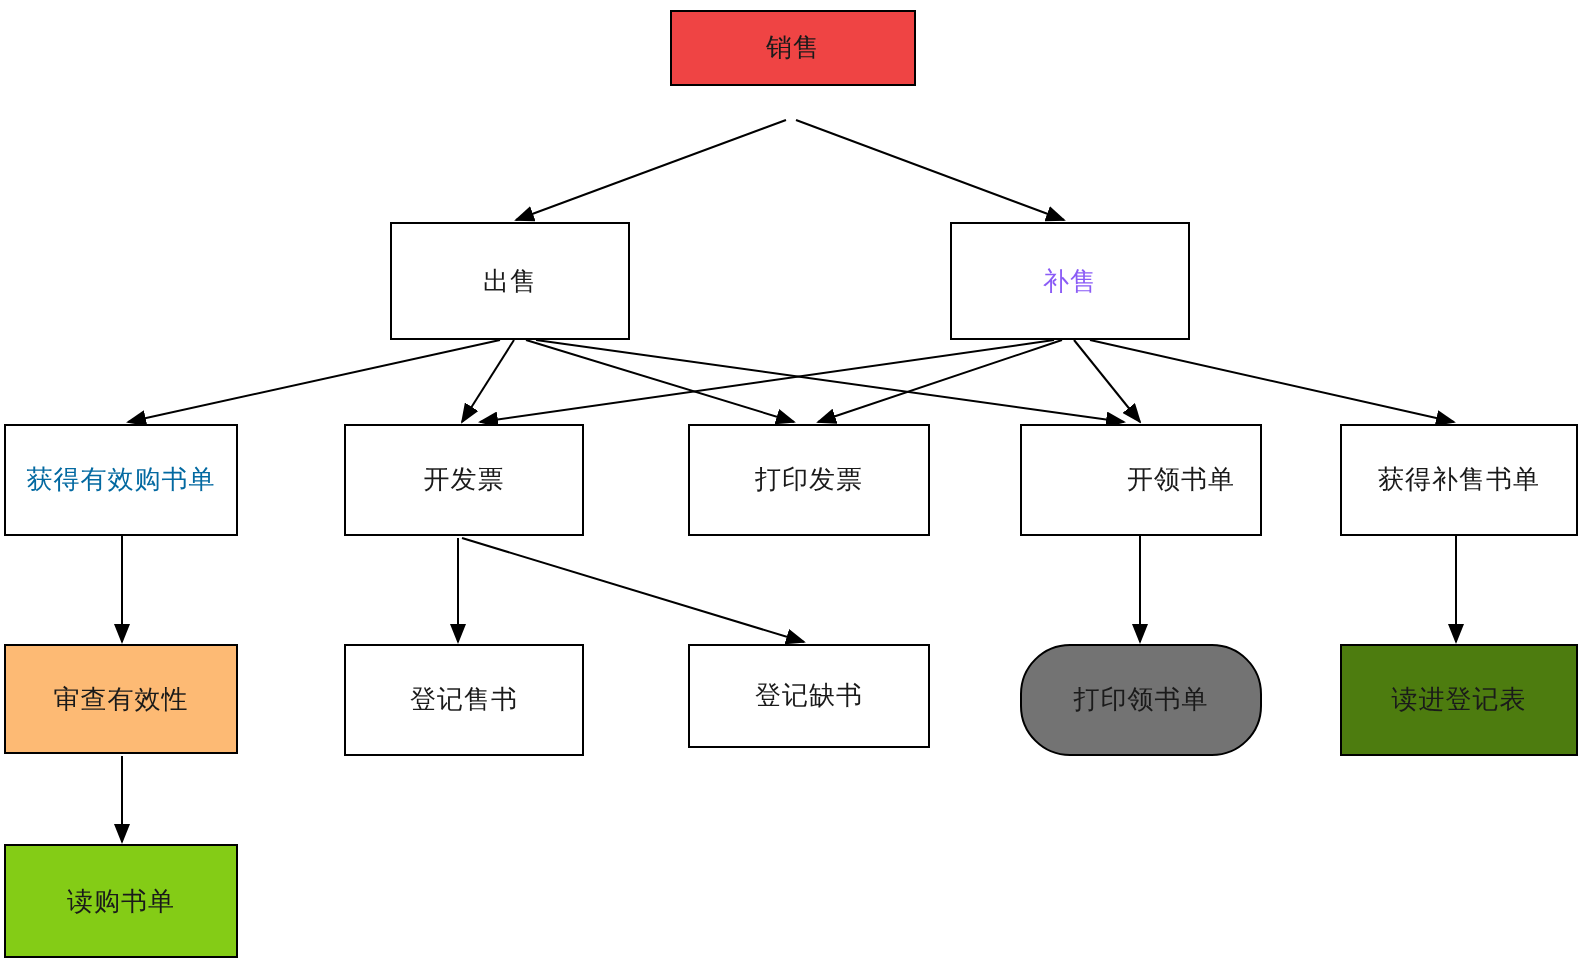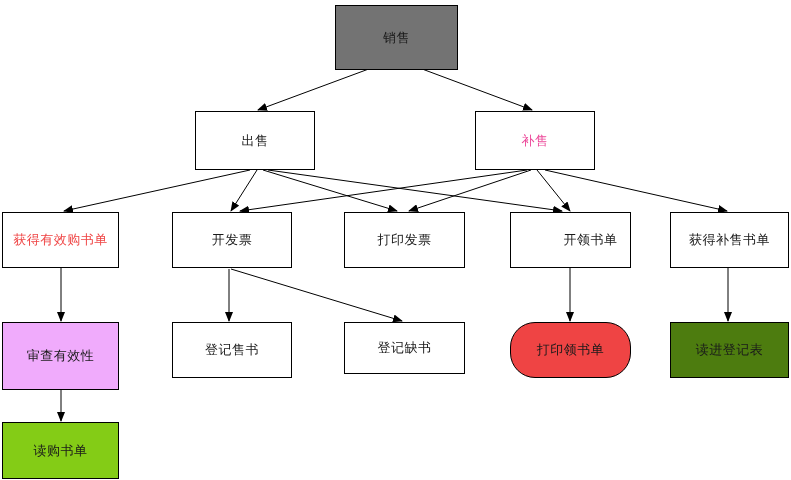--- a/index.html
+++ b/index.html
@@ -61,54 +61,54 @@
         <line x1="545" y1="170" x2="727" y2="211" stroke="#000000" stroke-width="1" marker-end="url(#arrowhead)"></line>
         <line x1="61" y1="268" x2="61" y2="321" stroke="#000000" stroke-width="1" marker-end="url(#arrowhead)"></line>
         <line x1="229" y1="269" x2="229" y2="321" stroke="#000000" stroke-width="1" marker-end="url(#arrowhead)"></line>
         <line x1="231" y1="269" x2="402" y2="321" stroke="#000000" stroke-width="1" marker-end="url(#arrowhead)"></line>
         <line x1="570" y1="268" x2="570" y2="321" stroke="#000000" stroke-width="1" marker-end="url(#arrowhead)"></line>
         <line x1="728" y1="268" x2="728" y2="321" stroke="#000000" stroke-width="1" marker-end="url(#arrowhead)"></line>
         <line x1="61" y1="378" x2="61" y2="421" stroke="#000000" stroke-width="1" marker-end="url(#arrowhead)"></line>
       </g>
   </svg>
   <div id="node-layer">
-      <div class="node" style="left: 335px; top: 5px; width: 123px; height: 65px; background: #737373; border-color: rgb(0, 0, 0);">
+      <div class="node" style="left: 335px; top: 5px; width: 123px; height: 38px; background: #ef4444; border-color: rgb(0, 0, 0);">
         <span class="node-label" style="color: rgb(26, 26, 26);">销售</span>
       </div>
       <div class="node" style="left: 195px; top: 111px; width: 120px; height: 59px; background: rgb(255, 255, 255); border-color: rgb(0, 0, 0);">
         <span class="node-label" style="color: rgb(26, 26, 26);">出售</span>
       </div>
       <div class="node" style="left: 475px; top: 111px; width: 120px; height: 59px; background: rgb(255, 255, 255); border-color: rgb(0, 0, 0);">
-        <span class="node-label" style="color: #ec4899;">补售</span>
+        <span class="node-label" style="color: #8b5cf6;">补售</span>
       </div>
       <div class="node" style="left: 2px; top: 212px; width: 117px; height: 56px; background: rgb(255, 255, 255); border-color: rgb(0, 0, 0);">
-        <span class="node-label" style="color: #ef4444;">获得有效购书单</span>
+        <span class="node-label" style="color: #0369a1;">获得有效购书单</span>
       </div>
       <div class="node" style="left: 172px; top: 212px; width: 120px; height: 56px; background: rgb(255, 255, 255); border-color: rgb(0, 0, 0); align-items: center;">
         <span class="node-label" style="color: rgb(26, 26, 26);">开发票</span>
       </div>
       <div class="node" style="left: 344px; top: 212px; width: 121px; height: 56px; background: rgb(255, 255, 255); border-color: rgb(0, 0, 0);">
         <span class="node-label" style="color: rgb(26, 26, 26);">打印发票</span>
       </div>
       <div class="node" style="left: 510px; top: 212px; width: 121px; height: 56px; background: rgb(255, 255, 255); border-color: rgb(0, 0, 0); padding-left: 40px;">
         <span class="node-label" style="color: rgb(26, 26, 26);">开领书单</span>
       </div>
       <div class="node" style="left: 670px; top: 212px; width: 119px; height: 56px; background: rgb(255, 255, 255); border-color: rgb(0, 0, 0);">
         <span class="node-label" style="color: rgb(26, 26, 26);">获得补售书单</span>
       </div>
-      <div class="node" style="left: 2px; top: 322px; width: 117px; height: 68px; background: #f0abfc; border-color: rgb(0, 0, 0);">
+      <div class="node" style="left: 2px; top: 322px; width: 117px; height: 55px; background: #fdba74; border-color: rgb(0, 0, 0);">
         <span class="node-label" style="color: rgb(26, 26, 26);">审查有效性</span>
       </div>
       <div class="node" style="left: 172px; top: 322px; width: 120px; height: 56px; background: rgb(255, 255, 255); border-color: rgb(0, 0, 0);">
         <span class="node-label" style="color: rgb(26, 26, 26);">登记售书</span>
       </div>
       <div class="node" style="left: 344px; top: 322px; width: 121px; height: 52px; background: rgb(255, 255, 255); border-color: rgb(0, 0, 0);">
         <span class="node-label" style="color: rgb(26, 26, 26);">登记缺书</span>
       </div>
-      <div class="node" style="left: 510px; top: 322px; width: 121px; height: 56px; background: #ef4444; border-color: rgb(0, 0, 0); border-radius: 25px;">
+      <div class="node" style="left: 510px; top: 322px; width: 121px; height: 56px; background: #737373; border-color: rgb(0, 0, 0); border-radius: 25px;">
         <span class="node-label" style="color: rgb(26, 26, 26);">打印领书单</span>
       </div>
       <div class="node" style="left: 670px; top: 322px; width: 119px; height: 56px; background: #4d7c0f; border-color: rgb(0, 0, 0); text-align: right;">
         <span class="node-label" style="color: rgb(26, 26, 26);">读进登记表</span>
       </div>
       <div class="node" style="left: 2px; top: 422px; width: 117px; height: 57px; background: #84cc16; border-color: rgb(0, 0, 0);">
         <span class="node-label" style="color: rgb(26, 26, 26);">读购书单</span>
       </div>
     </div>
 </div>

